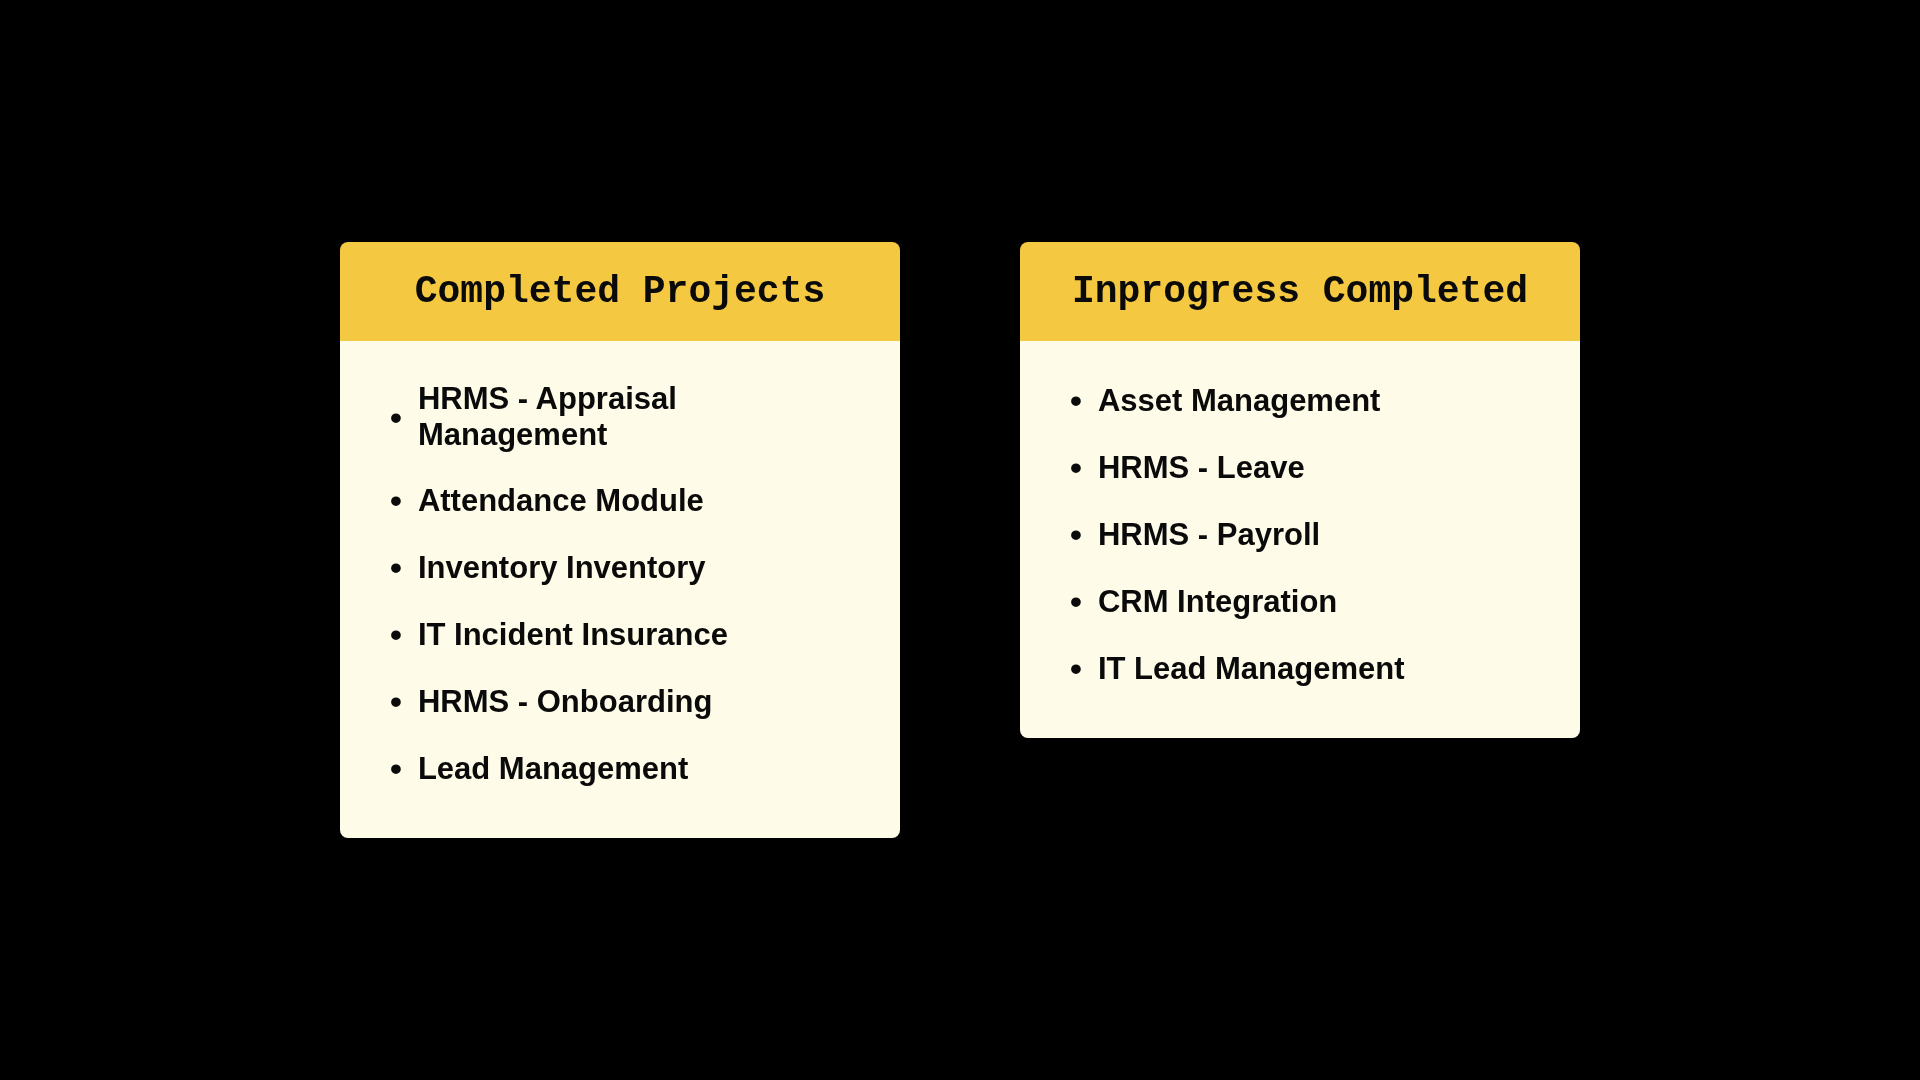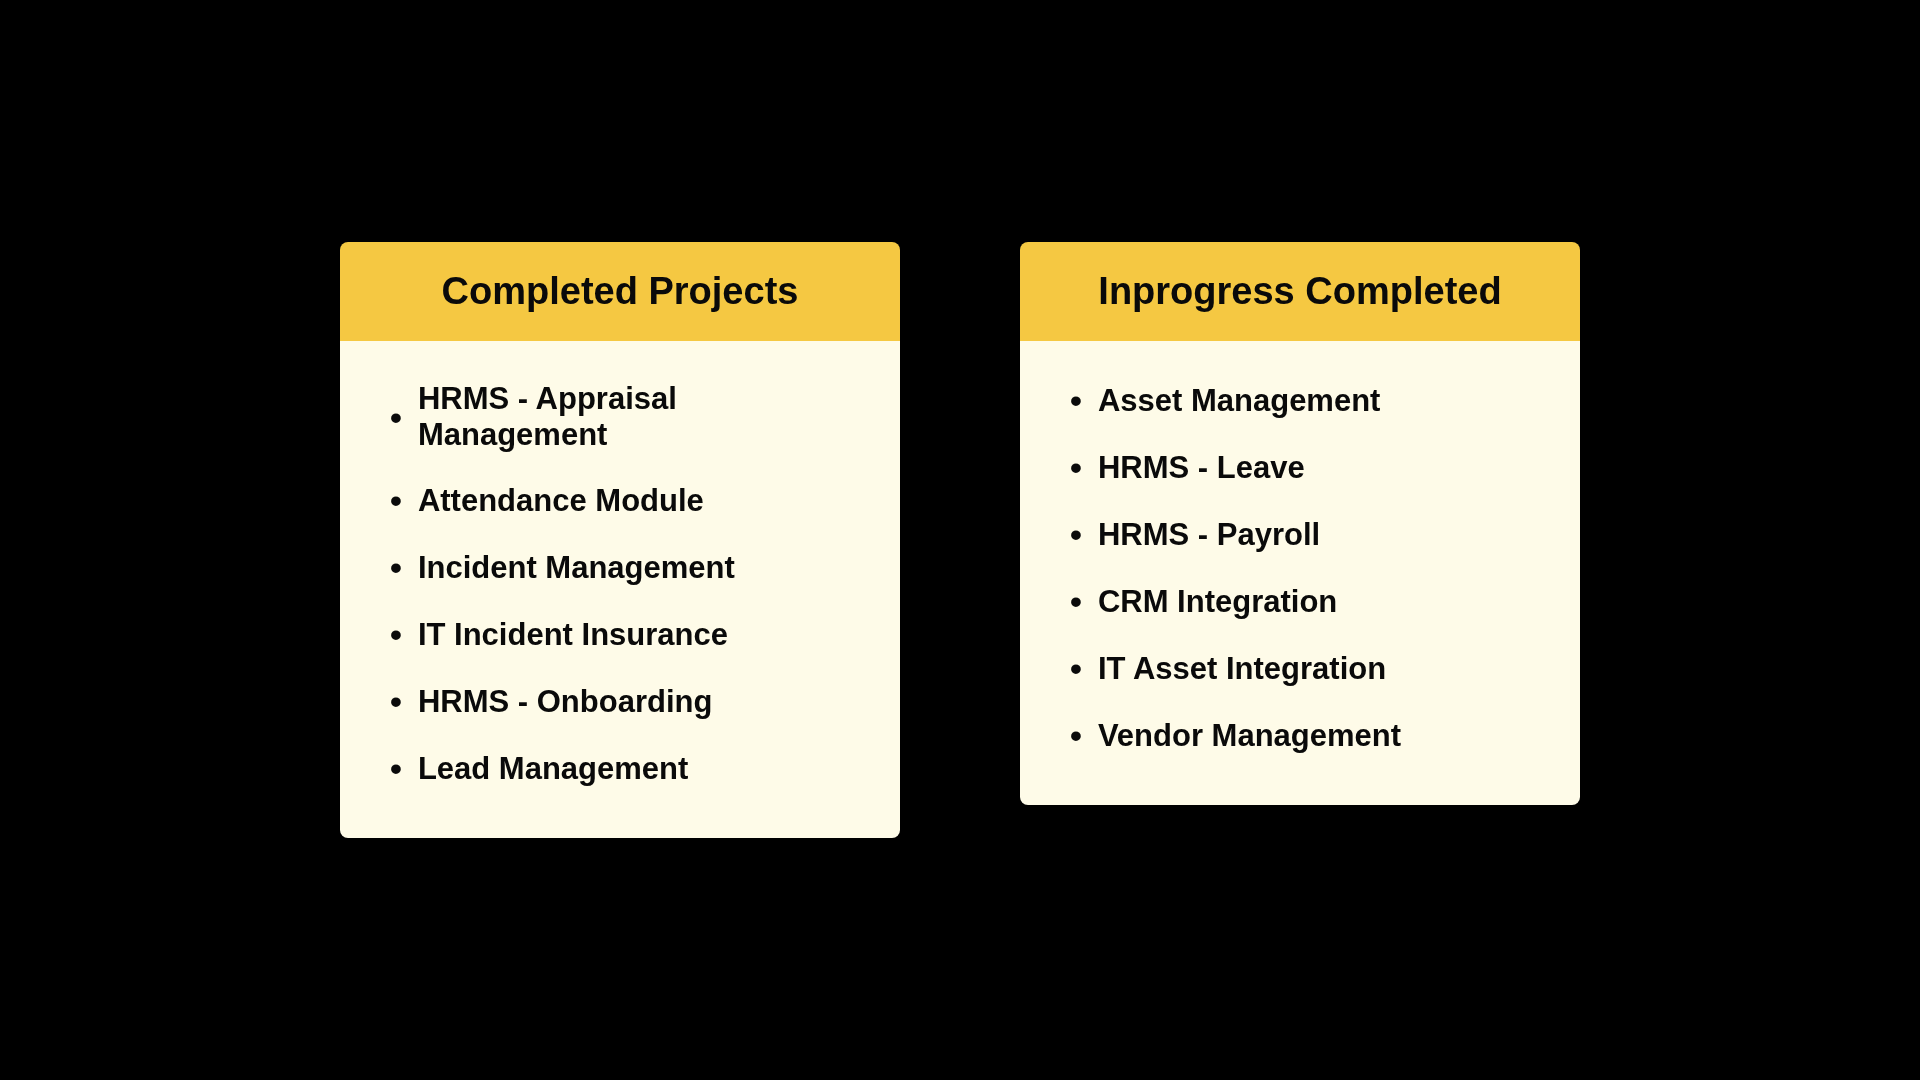--- a/index.html
+++ b/index.html
@@ -35,21 +35,21 @@
     .card-header {
       background-color: #F5C842;
       padding: 28px 32px;
       text-align: center;
     }
 
     .card-header h2 {
       font-size: 38px;
       font-weight: 900;
       color: #0a0a0a;
-      font-family: Liberation Sans, sans-serif;
+      font-family: Liberation Mono, monospace;
     }
 
     .card-body {
       background-color: #FEFBE8;
       padding: 40px 40px 50px 50px;
     }
 
     .card-body ul {
       list-style: none;
       padding: 0;
@@ -84,37 +84,36 @@
 <div class="cards-container">
 
   <div class="card">
     <div class="card-header">
       <h2>Completed Projects</h2>
     </div>
     <div class="card-body">
       <ul>
       <li>HRMS - Appraisal Management</li>
           <li>Attendance Module</li>
-          <li>Incident Management</li>
+          <li>Inventory Inventory</li>
           <li>IT Incident Insurance</li>
           <li>HRMS - Onboarding</li>
           <li>Lead Management</li>
         </ul>
     </div>
   </div>
 
   <div class="card">
     <div class="card-header">
       <h2>Inprogress Completed</h2>
     </div>
     <div class="card-body">
       <ul>
       <li>Asset Management</li>
           <li>HRMS - Leave</li>
           <li>HRMS - Payroll</li>
           <li>CRM Integration</li>
-          <li>IT Asset Integration</li>
-          <li>Vendor Management</li>
+          <li>IT Lead Management</li>
         </ul>
     </div>
   </div>
 
 </div>
 
 </body></html>

